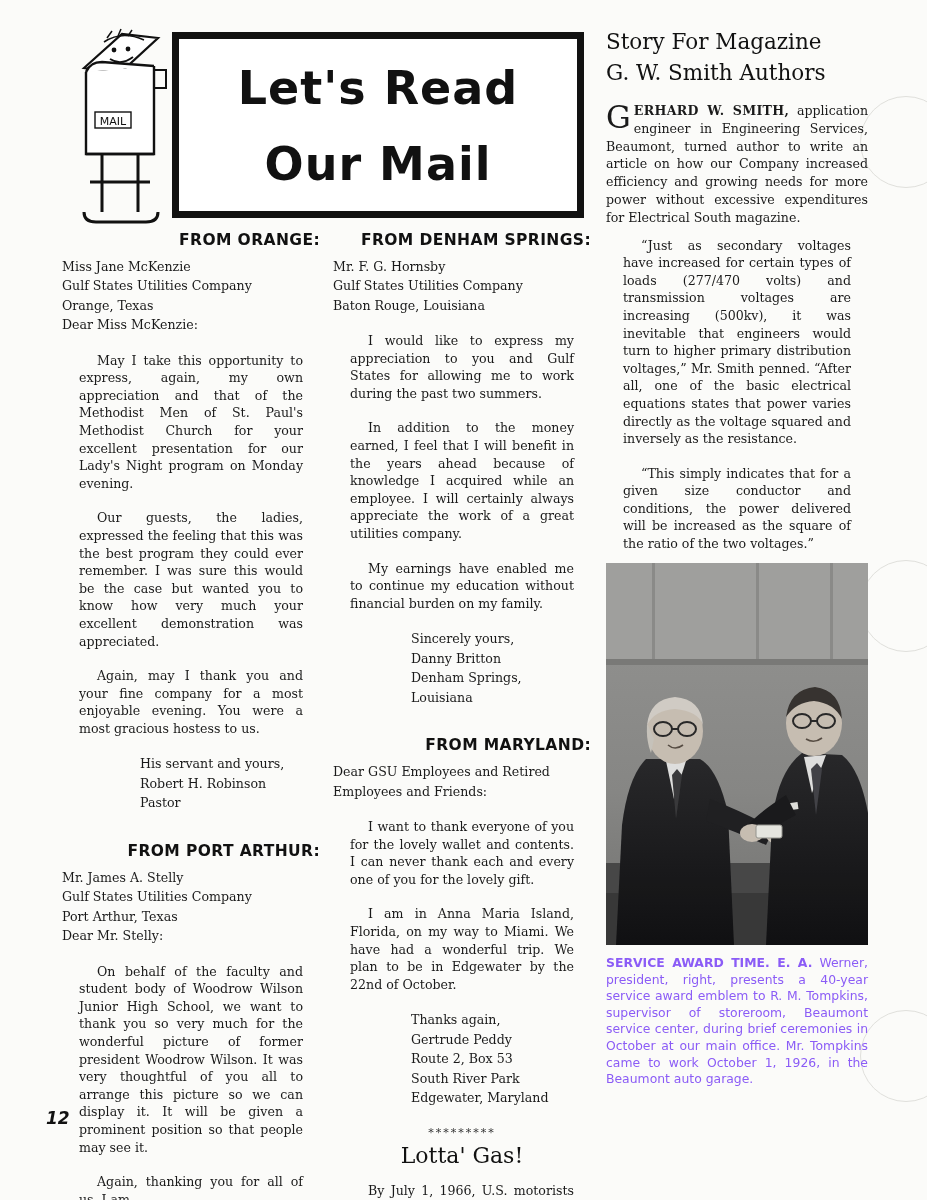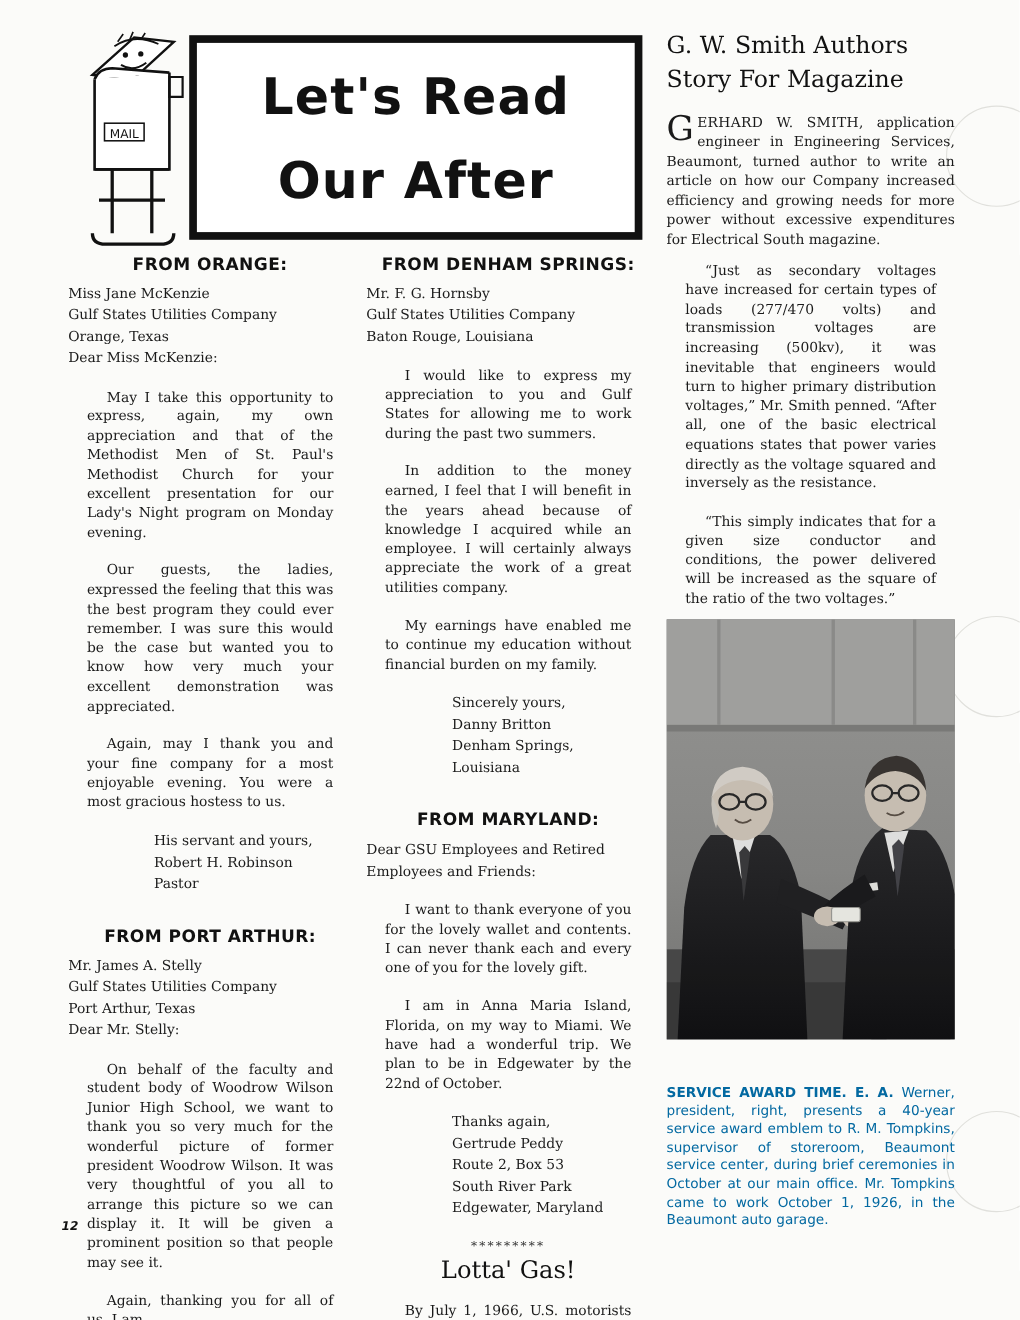--- a/index.html
+++ b/index.html
@@ -65,21 +65,21 @@
   .col1 { left: 62px; top: 232px; width: 258px; }
   .col2 { left: 333px; top: 232px; width: 258px; }
   .col3 { left: 606px; top: 26px; width: 262px; }
 
   .sec-head {
     font-family: "DejaVu Sans", sans-serif;
     font-weight: bold;
     font-size: 15.5px;
     letter-spacing: 0.4px;
     margin: 0 0 7px 0;
-    text-align: center;
+    text-align: right;
     color: #111;
   }
   .addr {
     margin: 0;
     text-align: left;
     line-height: 19.5px;
   }
   p.body {
     margin: 17px;
     text-indent: 18px;
@@ -126,53 +126,53 @@
   .dropcap {
     float: left;
     font-family: "DejaVu Serif", serif;
     font-size: 31px;
     line-height: 26px;
     padding: 2px 3px 0 0;
     font-weight: normal;
   }
   .smallcaps {
     font-variant: small-caps;
-    font-weight: normal;
+    font-weight: bold;
     letter-spacing: 0.3px;
   }
 
   
   .photo {
     position: absolute;
     left: 606px; top: 563px;
     width: 262px; height: 382px;
     background: #7d7d7d;
     overflow: hidden;
   }
   .caption {
     position: absolute;
-    left: 606px; top: 985px;
+    left: 606px; top: 955px;
     width: 262px;
     font-family: "DejaVu Sans", sans-serif;
     font-size: 12.4px;
     line-height: 16.6px;
     text-align: justify;
-    color: #0369a1;
+    color: #8b5cf6;
     font-weight: 500;
   }
   .caption b { font-weight: bold; }
 
   
   .pagenum {
     position: absolute;
-    left: 56px; top: 1108px;
+    left: 46px; top: 1108px;
     font-family: "DejaVu Sans", sans-serif;
     font-weight: bold;
     font-style: italic;
-    font-size: 11px;
+    font-size: 17px;
     color: #111;
   }
 
   
   .arc {
     position: absolute;
     border: 1px solid #d8d8d4;
     border-radius: 50%;
     background: transparent;
   }
@@ -216,21 +216,21 @@
       <g stroke="#111" stroke-width="3" fill="none">
         <path d="M40 128 L40 186 M76 128 L76 186"></path>
         <path d="M22 186 Q22 196 34 196 L84 196 Q96 196 96 186"></path>
         <path d="M28 156 L88 156"></path>
       </g>
     </svg>
 
     <div class="mast-box"></div>
     <div class="mast-title">
       <div>Let's Read</div>
-      <div>Our After</div>
+      <div>Our Mail</div>
     </div>
   </div>
 
   <div class="col col1">
 
     <div class="sec-head">FROM ORANGE:</div>
     <p class="addr">
       <span>Miss Jane McKenzie</span><br>
       <span>Gulf States Utilities Company</span><br>
       <span>Orange, Texas</span><br>
@@ -298,22 +298,22 @@
       <span>Edgewater, Maryland</span>
     </p>
 
     <div class="stars">*********</div>
     <div class="lotta">Lotta' Gas!</div>
     <p class="body">By July 1, 1966, U.S. motorists had paid an estimated $100 billion in state and federal motor-fuel taxes since the first levy was enacted in 1919.</p>
   </div>
 
   <div class="col col3">
     <div class="art-title">
+      <div>Story For Magazine</div>
       <div>G. W. Smith Authors</div>
-      <div>Story For Magazine</div>
     </div>
 
     <p class="dropcap-para">
       <span class="dropcap">G</span><span class="smallcaps">ERHARD W. SMITH,</span><span> application engineer in Engineering Services, Beaumont, turned author to write an article on how our Company increased efficiency and growing needs for more power without excessive expenditures for Electrical South magazine.</span>
     </p>
     <p class="body" style="margin-top:10px;">“Just as secondary voltages have increased for certain types of loads (277/470 volts) and transmission voltages are increasing (500kv), it was inevitable that engineers would turn to higher primary distribution voltages,” Mr. Smith penned. “After all, one of the basic electrical equations states that power varies directly as the voltage squared and inversely as the resistance.</p>
     <p class="body">“This simply indicates that for a given size conductor and conditions, the power delivered will be increased as the square of the ratio of the two voltages.”</p>
   </div>
 
   <div class="photo">

